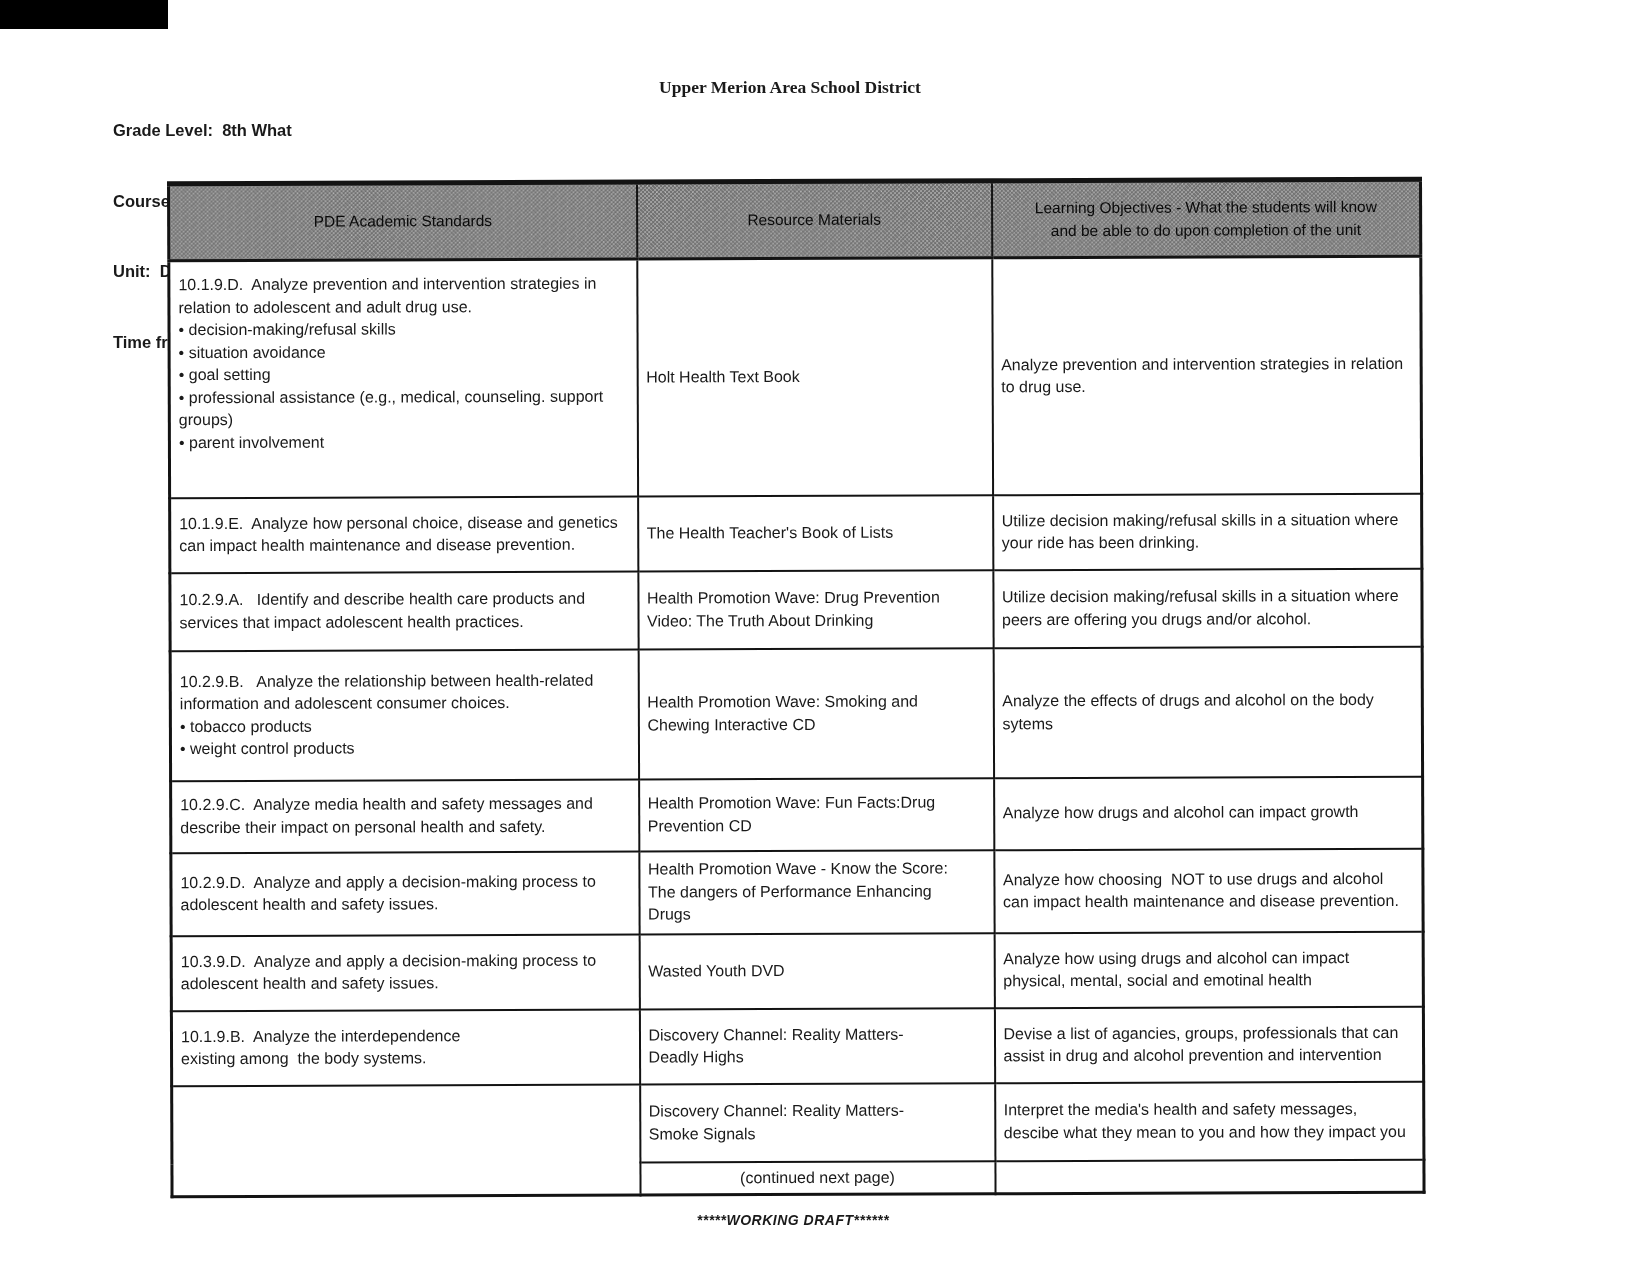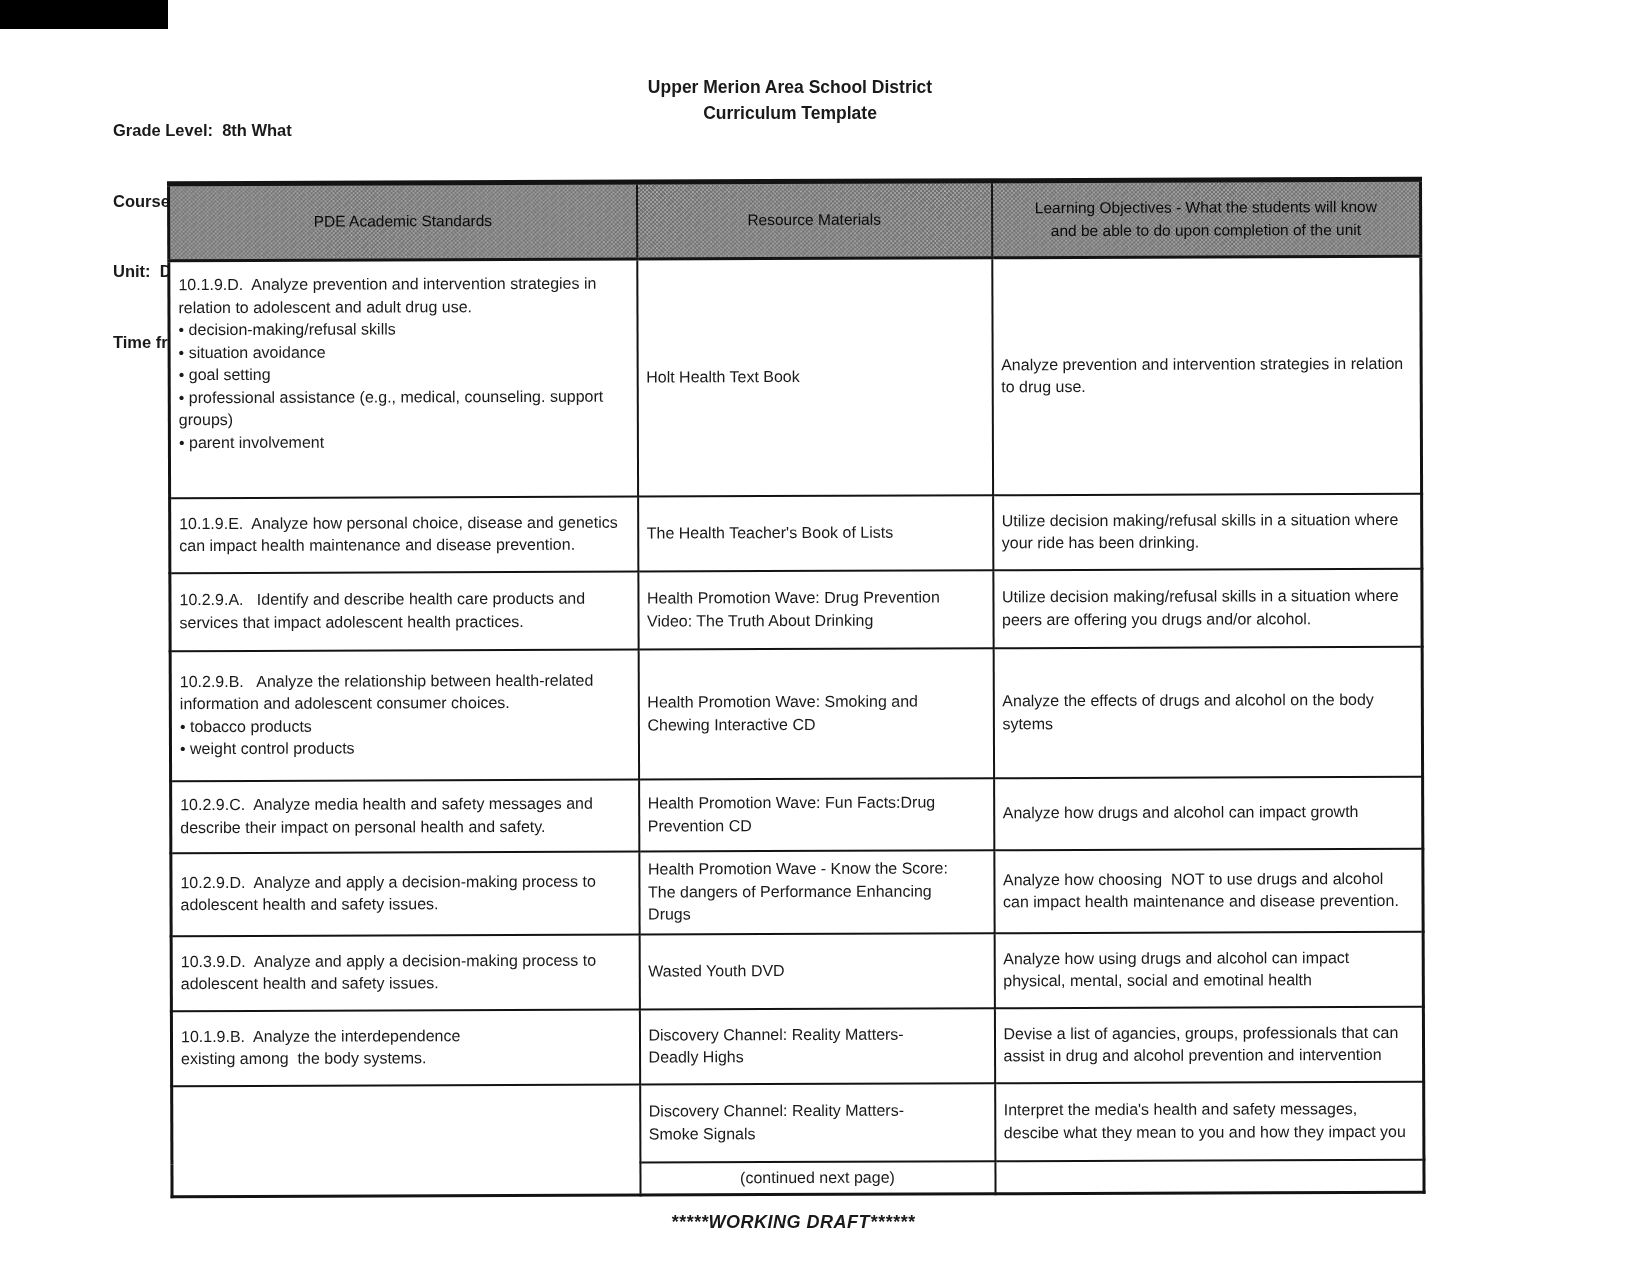--- a/index.html
+++ b/index.html
@@ -31,20 +31,21 @@
     white-space: pre-wrap;
   }
   .title-block {
     position: absolute;
     left: 490px; top: 74px;
     width: 600px;
     text-align: center;
     font-size: 17.5px;
     font-weight: bold;
     line-height: 26px;
+    font-family: Liberation Serif, serif;
   }
   table.curriculum {
     position: absolute;
     left: 167px; top: 179px;
     width: 1252px;
     border-collapse: collapse;
     table-layout: fixed;
     font-size: 16px;
     line-height: 22.5px;
     transform: rotate(-0.2deg);
@@ -94,21 +95,21 @@
   tr.r1 td.std { vertical-align: top; padding-top: 12px; }
   td.continued {
     text-align: center;
     padding: 1px 4px;
   }
   .footer {
     position: absolute;
     left: 167px; top: 1212px;
     width: 1252px;
     text-align: center;
-    font-size: 18px;
+    font-size: 14px;
     font-weight: bold;
     font-style: italic;
     letter-spacing: 0.5px;
   }
 </style>
 </head>
 <body>
 
 <div>
 
@@ -116,21 +117,20 @@
 
   <div class="meta">
     <div>Grade Level:  8th What</div>
     <div>Course:  Health</div>
     <div>Unit:  Drugs and Alcohol</div>
     <div>Time frame for Completion:  12-15 Days</div>
   </div>
 
   <div class="title-block">
     <div>Upper Merion Area School District</div>
-    <div>Curriculum Template</div>
   </div>
 
   <table class="curriculum">
     <colgroup>
         <col class="c1">
         <col class="c2">
         <col class="c3">
       </colgroup>
     <thead>
       <tr>

